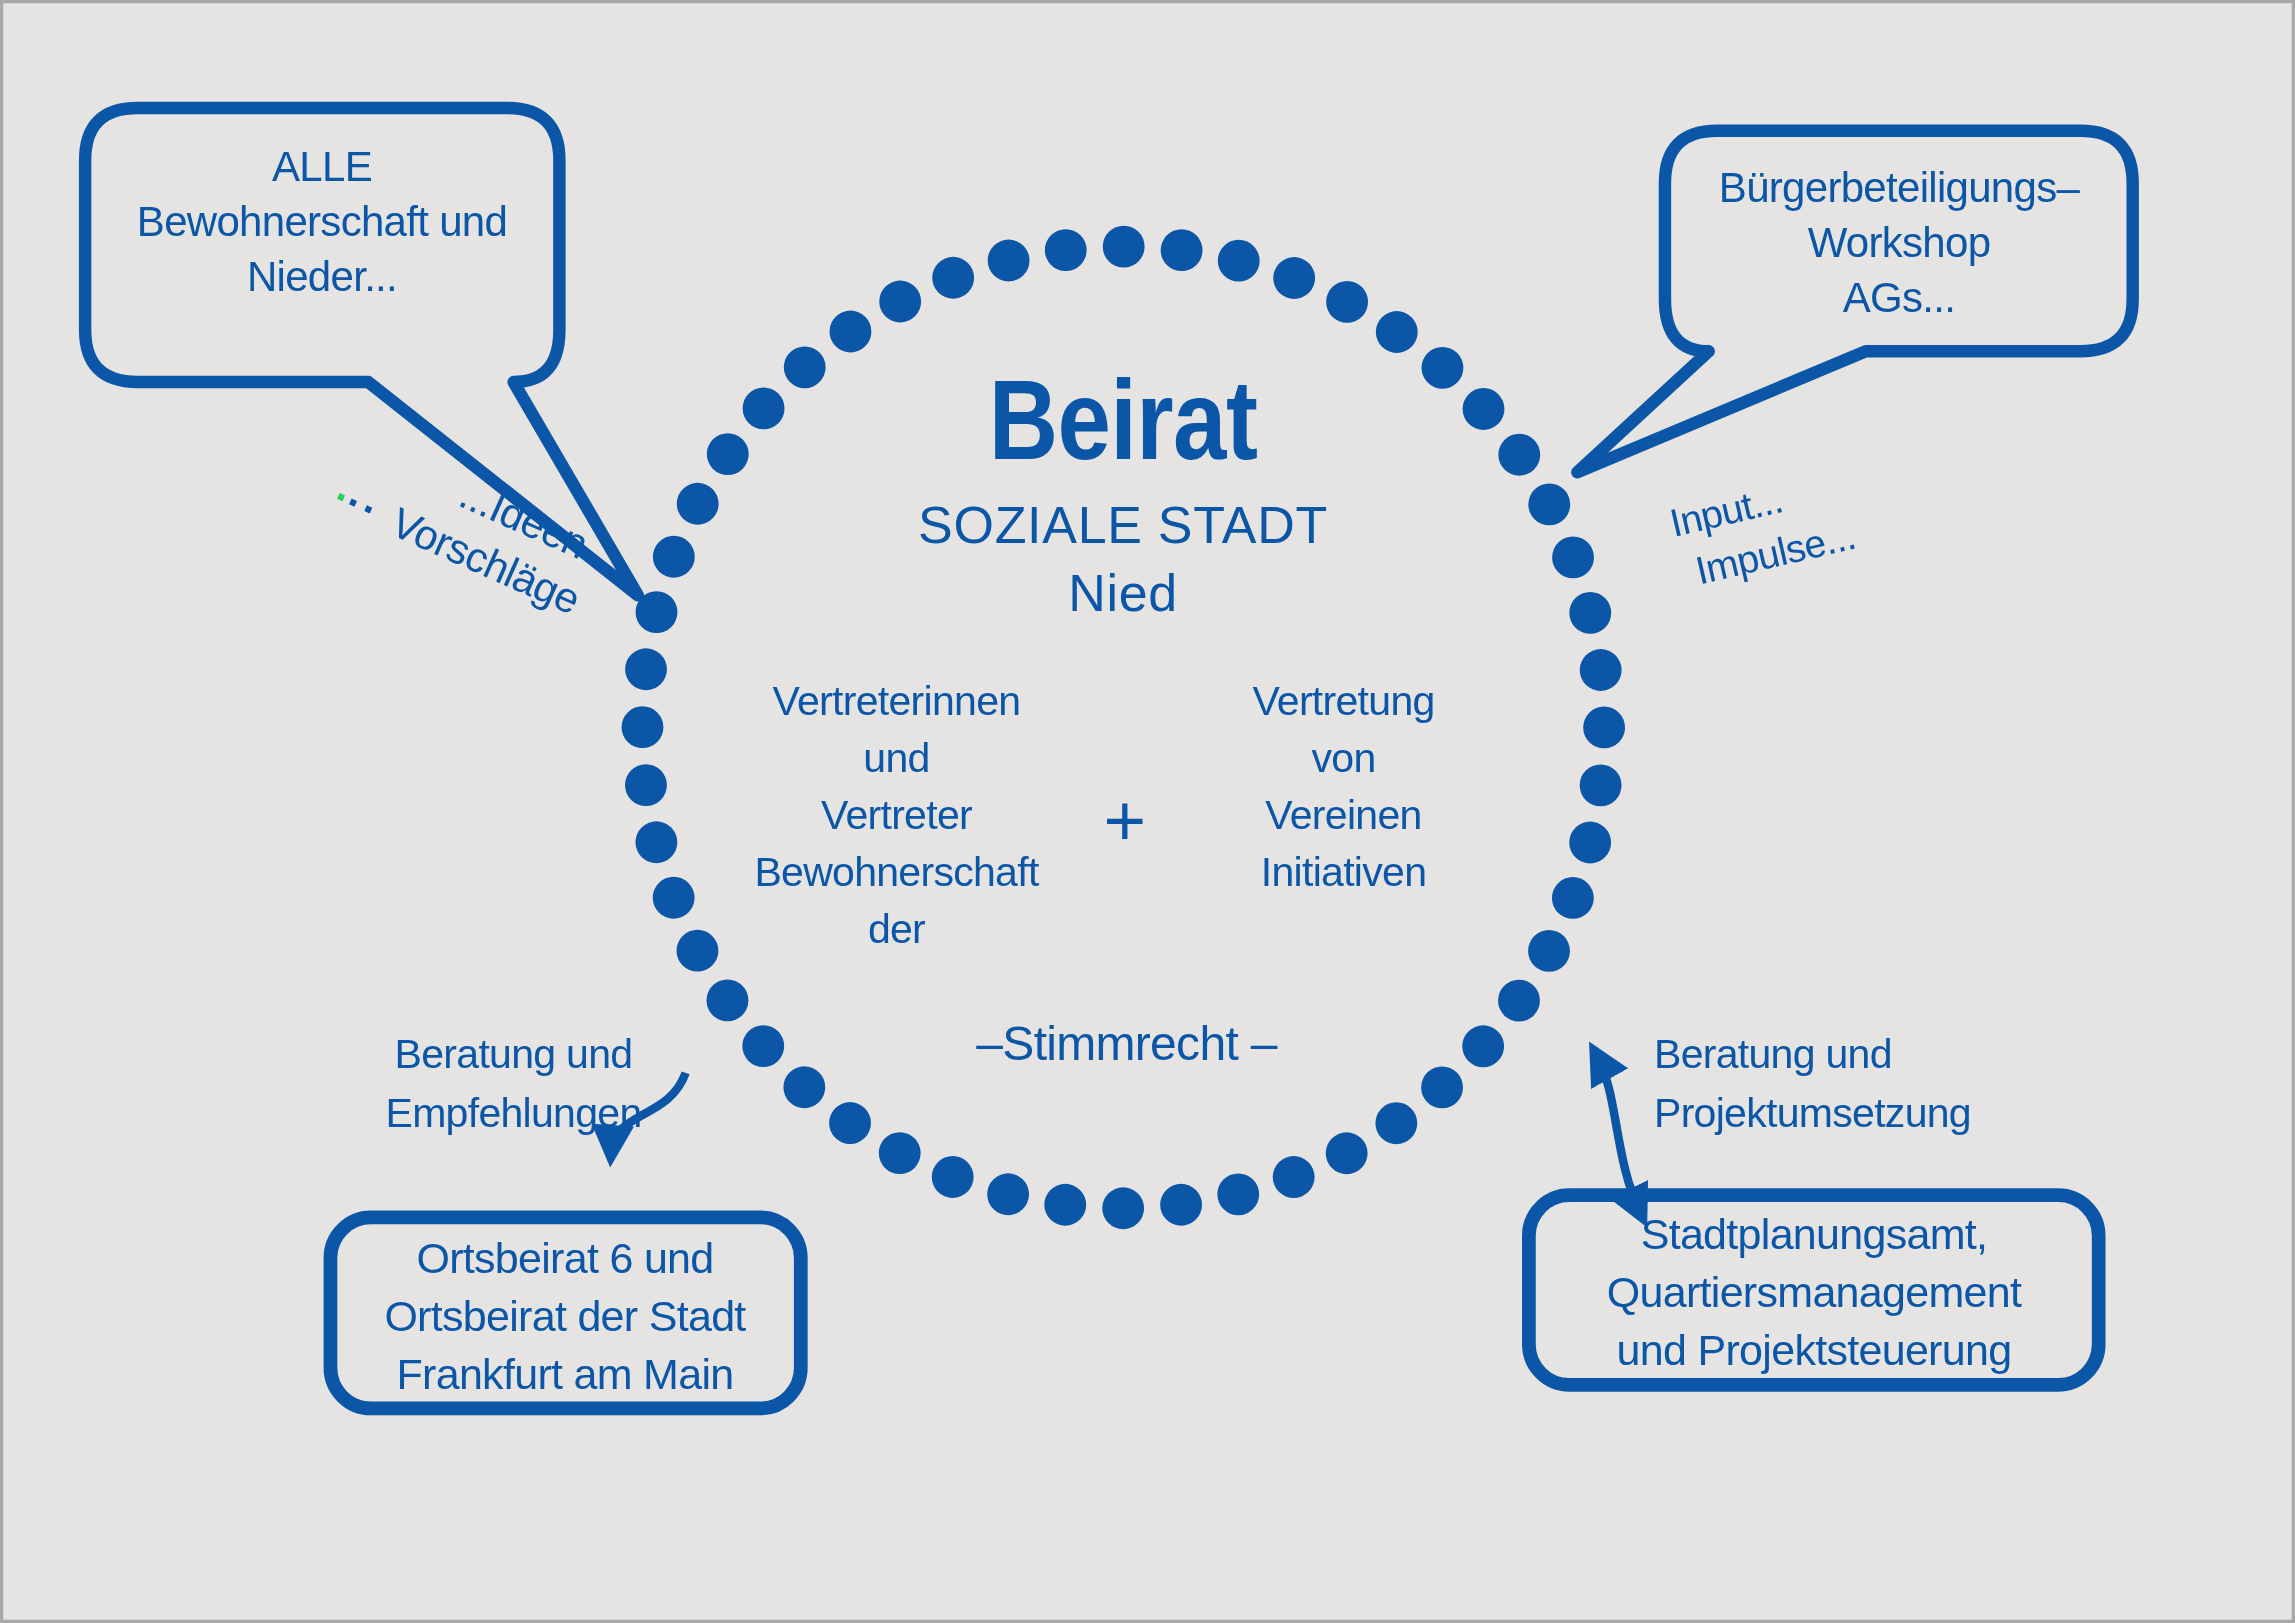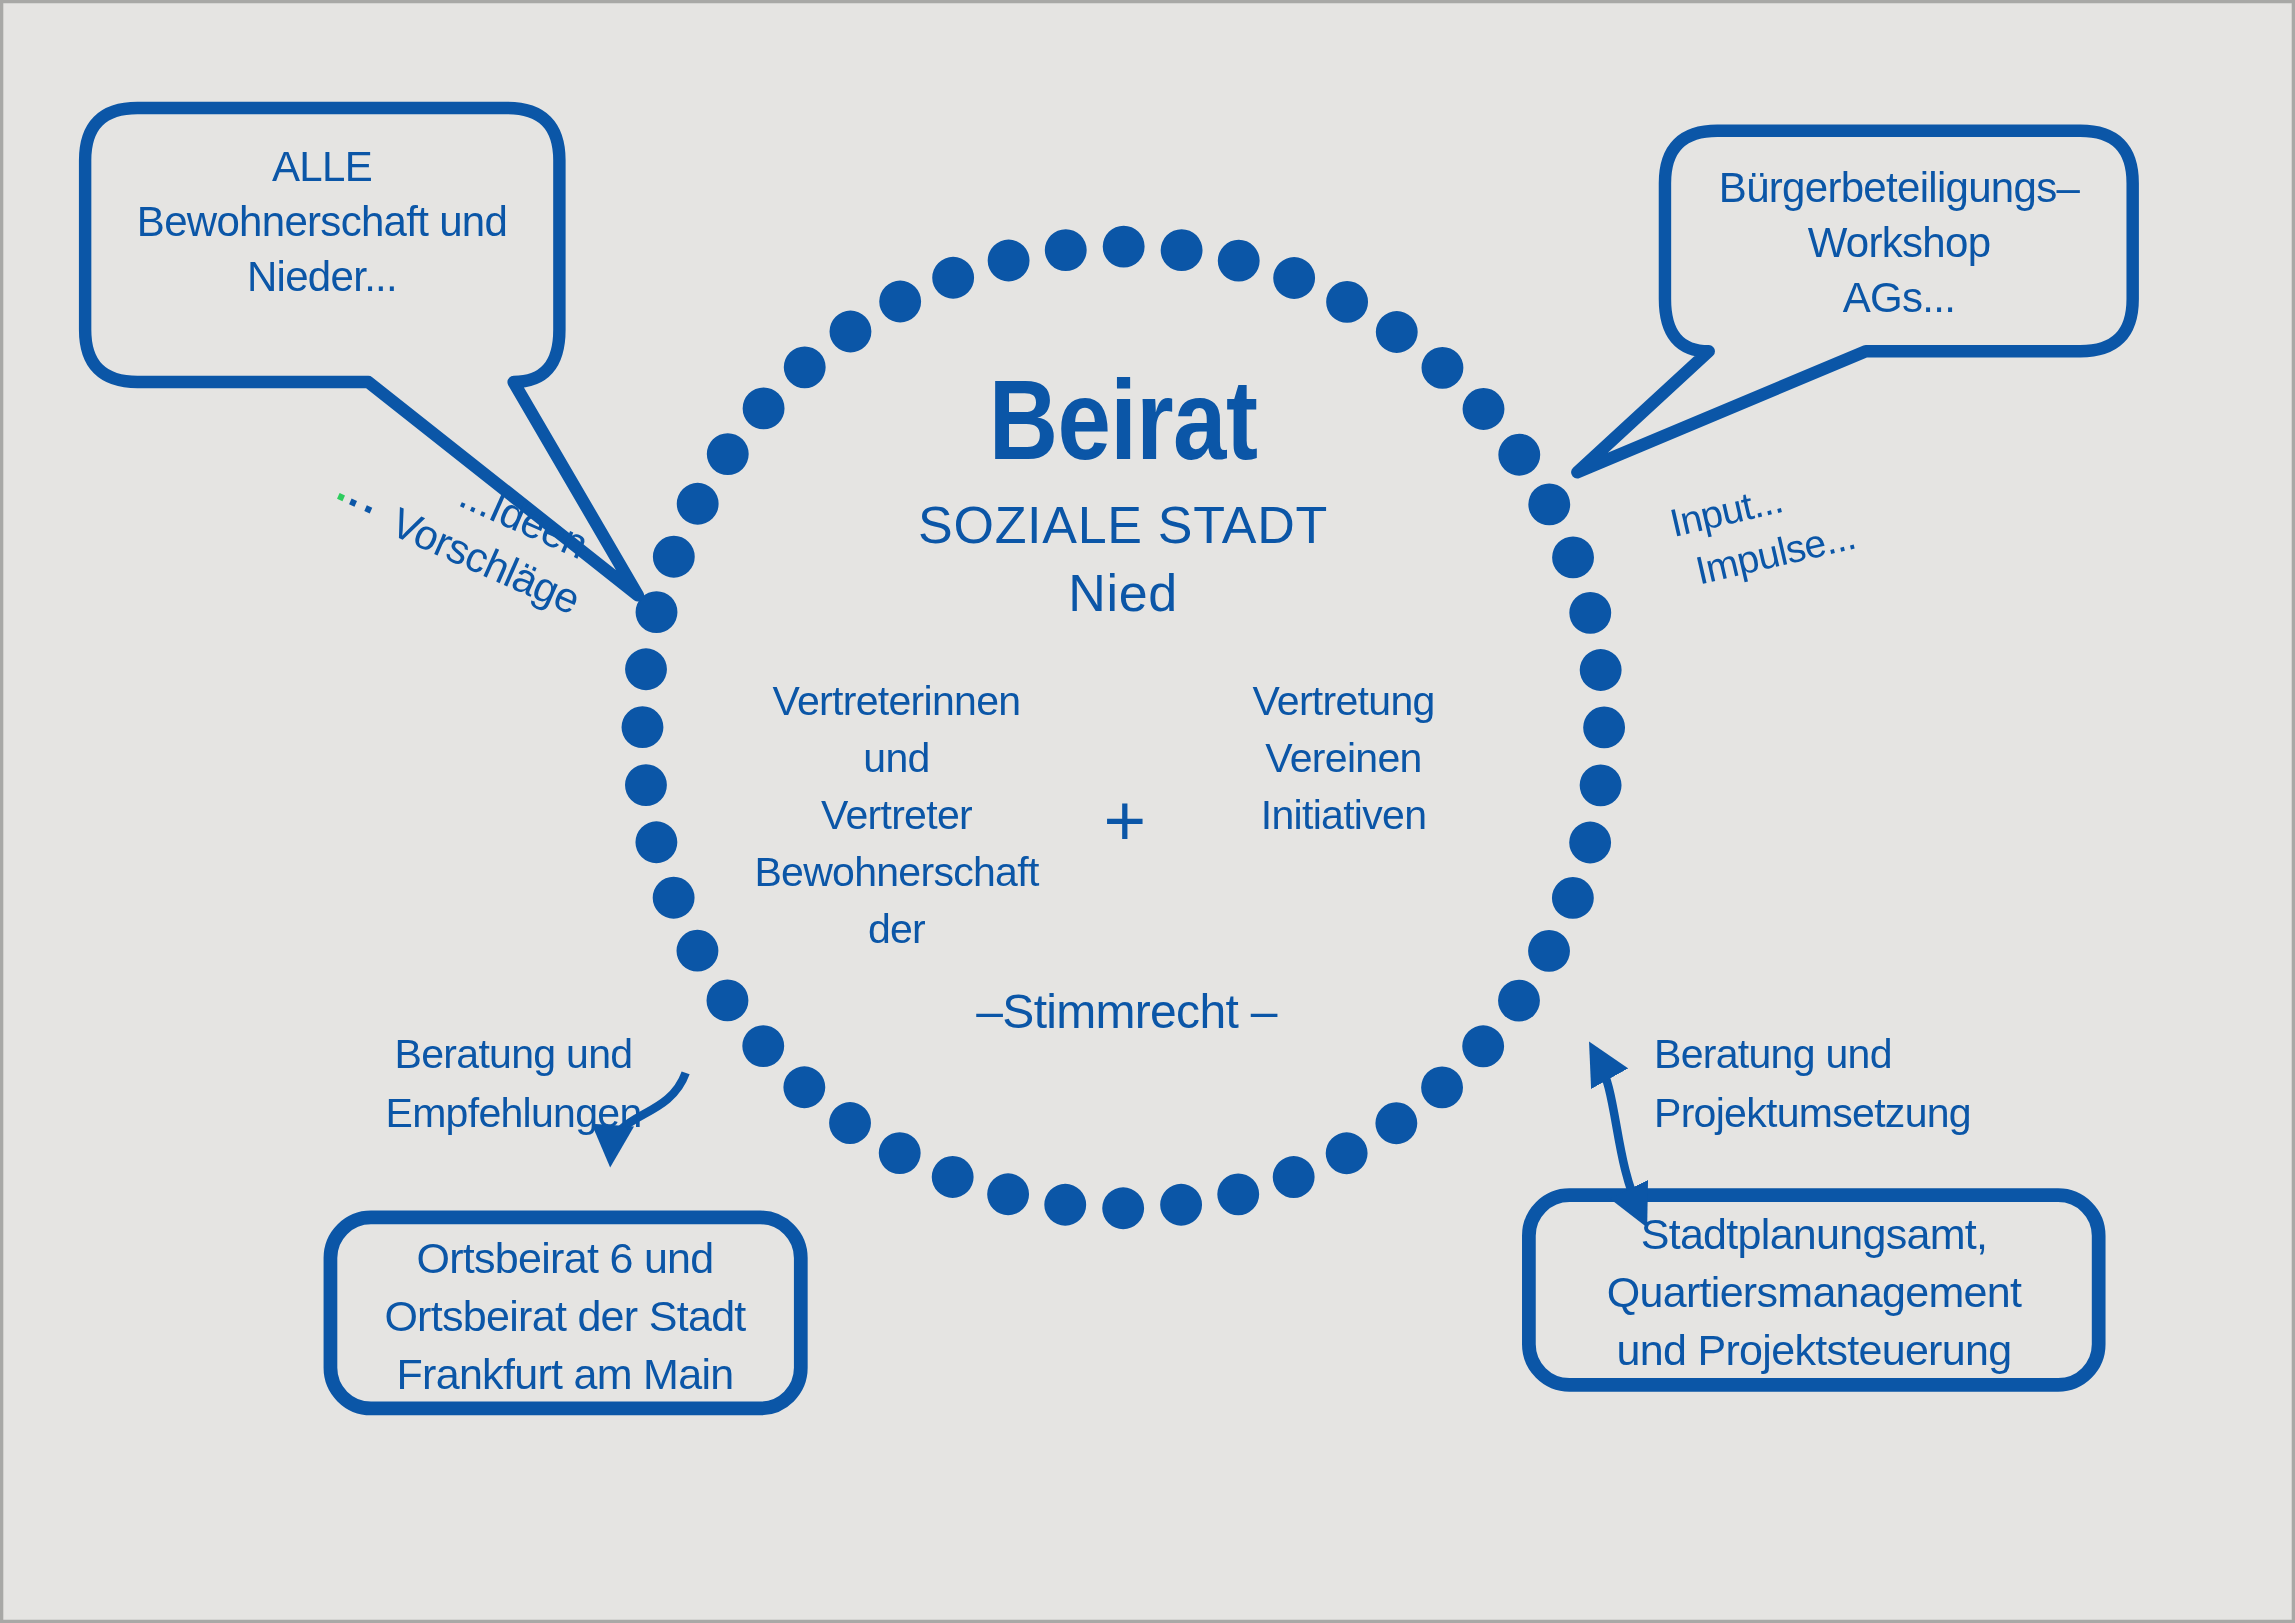--- a/index.html
+++ b/index.html
@@ -95,25 +95,26 @@
     <div>und</div>
     <div>Vertreter</div>
     <div>Bewohnerschaft</div>
     <div>der</div>
   </div>
 
   <div class="txt plus center" style="left:1082px;top:783px;width:85px;">+</div>
 
   <div class="txt col center" style="left:1134px;top:673px;width:419px;">
     <div>Vertretung</div>
+    <div>von</div>
     <div>Vereinen</div>
     <div>Initiativen</div>
   </div>
 
-  <div class="txt stimmrecht center" style="left:865px;top:984px;width:523px;">–Stimmrecht  –</div>
+  <div class="txt stimmrecht center" style="left:865px;top:1016px;width:523px;">–Stimmrecht  –</div>
 
   <div class="txt side-label center" style="left:317px;top:1025px;width:393px;">
     <div>Beratung und</div>
     <div>Empfehlungen</div>
   </div>
 
   <div class="txt side-label" style="left:1654px;top:1025px;width:458px;">
     <div>Beratung und</div>
     <div>Projektumsetzung</div>
   </div>

